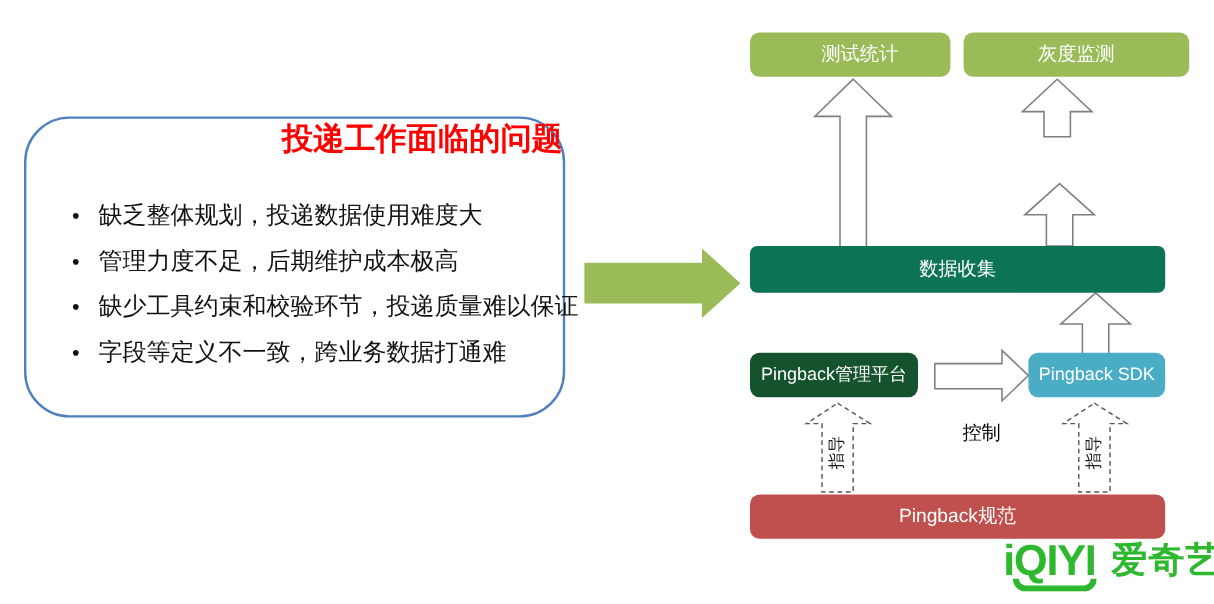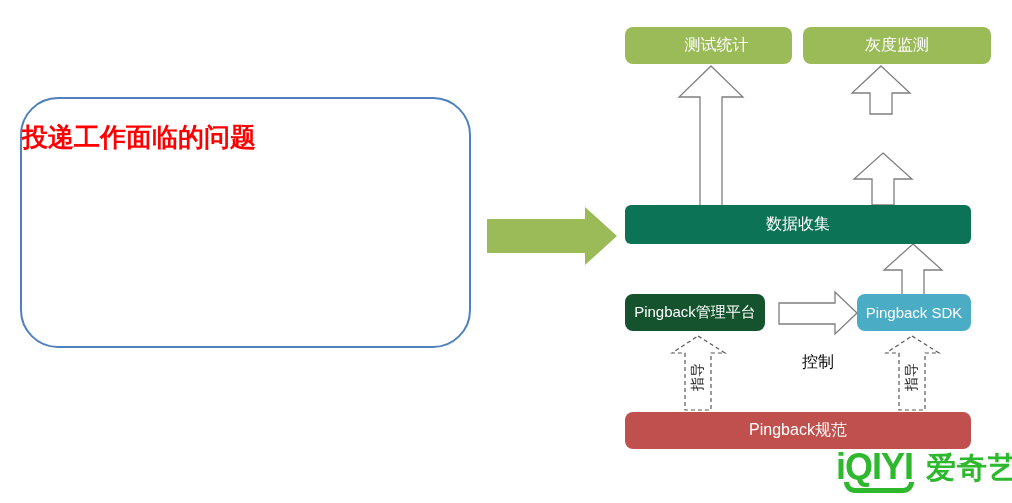--- a/index.html
+++ b/index.html
@@ -6,21 +6,21 @@
   .canvas{
     position:relative;width:1012px;height:503px;background:#fff;overflow:hidden;
     font-family:"Liberation Sans","DejaVu Sans",sans-serif;
   }
   
   .problem-box{
     position:absolute;left:20px;top:97px;width:451px;height:251px;
     border:2px solid #4F81BD;border-radius:38px;background:#fff;box-sizing:border-box;
   }
   .problem-title{
-    margin-top:22px;text-align:left;font-size:26px;font-weight:bold;color:#FF0000;
+    text-align:right;font-size:26px;font-weight:bold;color:#FF0000;
     line-height:33px;
   }
   .problem-list{
     list-style:none;margin:29px 0 0 0;padding:0 14px 0 38px;
   }
   .problem-list li{
     position:relative;font-size:20px;line-height:38px;color:#111;padding-left:22px;
     white-space:nowrap;
   }
   .problem-list li::before{
@@ -73,20 +73,26 @@
     letter-spacing:1px;white-space:nowrap;
   }
 </style>
 </head>
 <body>
 
 <div class="canvas">
 
   <div class="problem-box">
     <div class="problem-title">投递工作面临的问题</div>
+    <ul class="problem-list">
+      <li>缺乏整体规划，投递数据使用难度大</li>
+      <li>管理力度不足，后期维护成本极高</li>
+      <li>缺少工具约束和校验环节，投递质量难以保证</li>
+      <li>字段等定义不一致，跨业务数据打通难</li>
+    </ul>
   </div>
 
   <svg class="overlay" viewBox="0 0 1012 503">
 
     <polygon class="solve-poly" points="487,219 585,219 585,207 617,236 585,265 585,253 487,253"></polygon>
 
     <polygon class="warrow" points="711,66 743,97 722,97 722,206 700,206 700,97 679,97"></polygon>
 
     <polygon class="warrow" points="881,66 910,93 892,93 892,114 870,114 870,93 852,93"></polygon>
 

